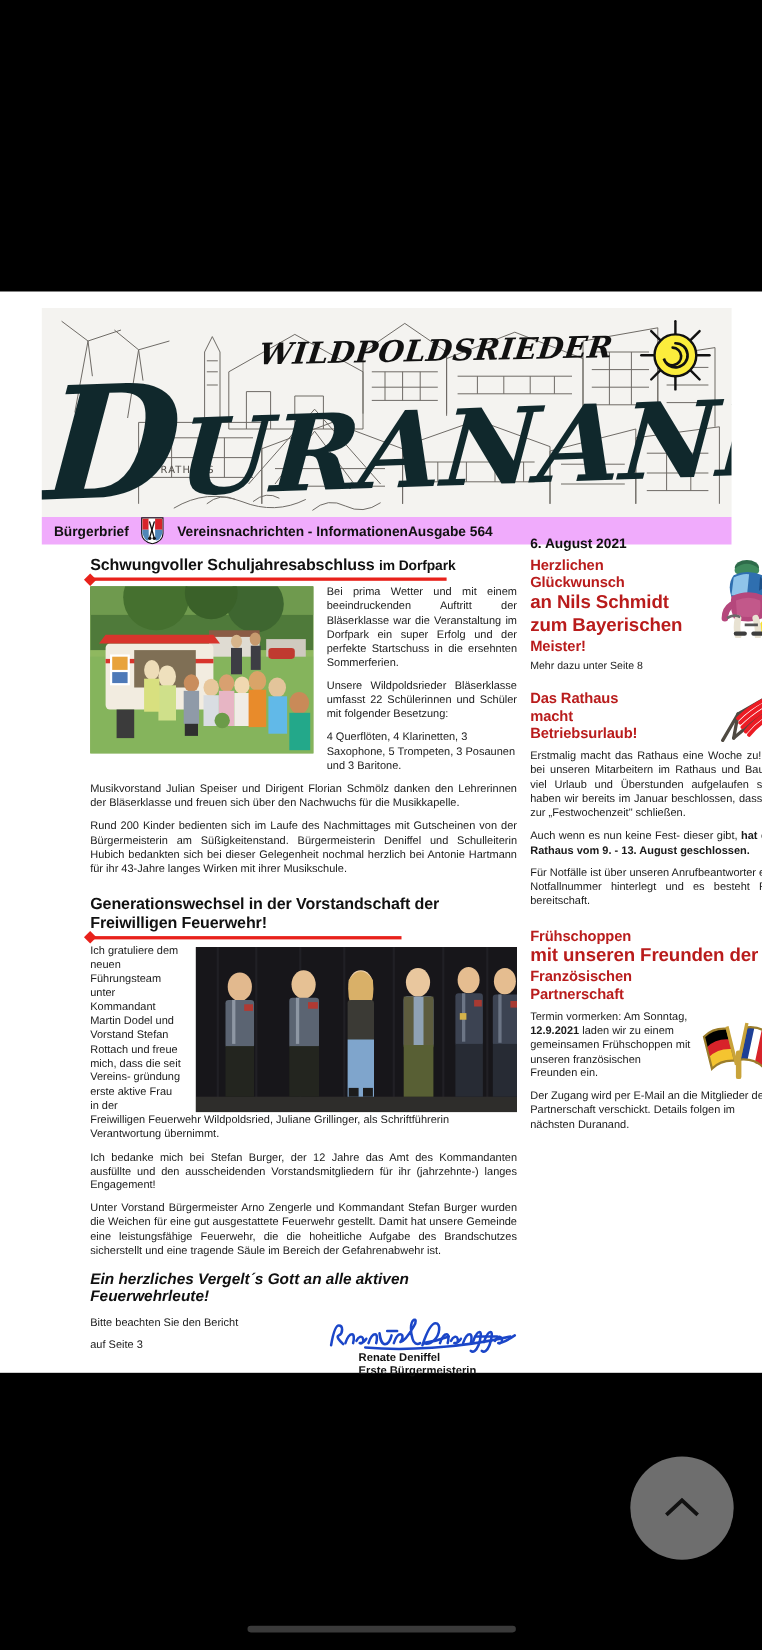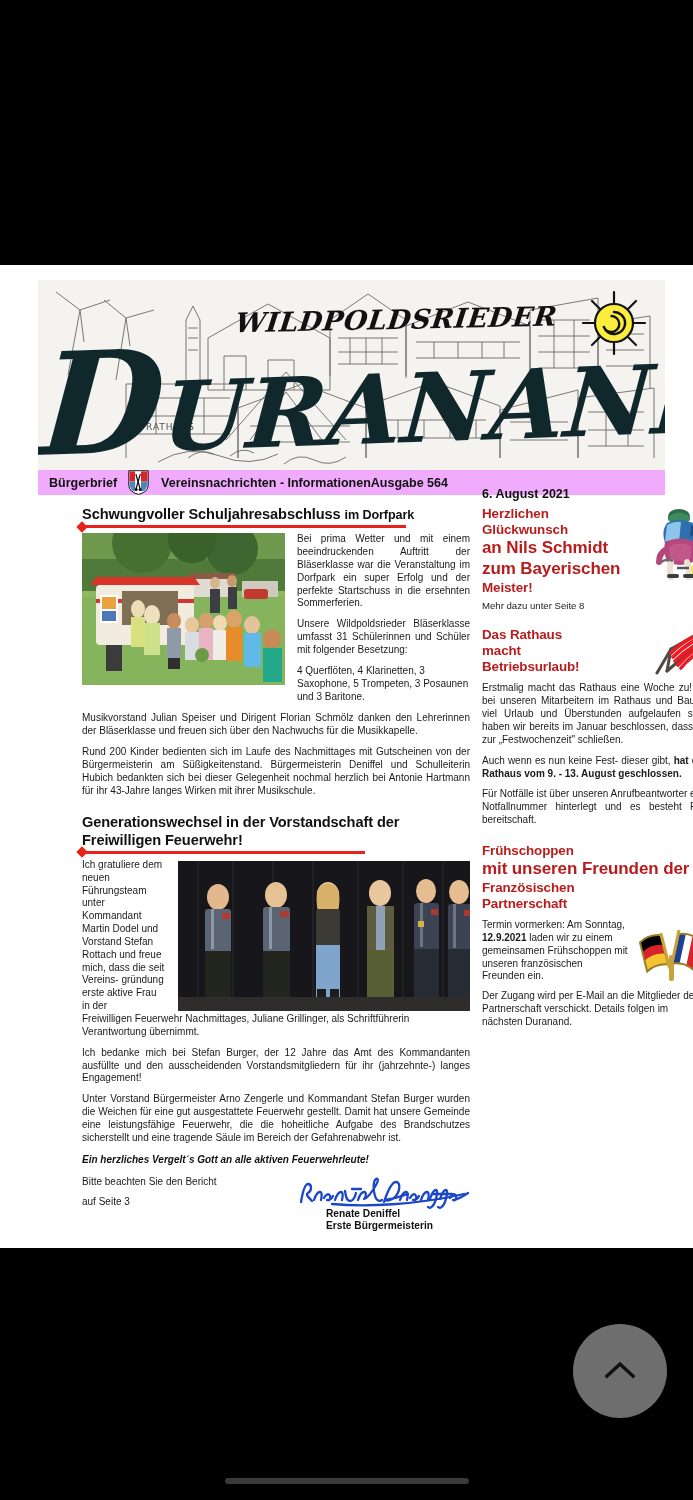--- a/index.html
+++ b/index.html
@@ -146,21 +146,21 @@
     margin-left: 12px;
     flex: none;
     position: relative;
     overflow: hidden;
     background: #1c1b1a;
   }
 
   .italic-bold {
     font-style: italic;
     font-weight: 700;
-    font-size: 10px;
+    font-size: 14px;
     color: #111;
     margin-top: 9px;
   }
 
   .sign-row {
     display: flex;
     align-items: flex-start;
     margin-top: 11px;
   }
   .sign-left { width: 200px; flex: none; }
@@ -382,21 +382,21 @@
                 <rect x="146" y="54" width="9" height="22"></rect>
                 <ellipse cx="150" cy="48" rx="5" ry="6" fill="#c79a6e"></ellipse>
               </g>
               <rect x="162" y="56" width="24" height="10" rx="3" fill="#c03a30"></rect>
               <circle cx="120" cy="122" r="7" fill="#6b9b48"></circle>
             </svg>
           </div>
 
           <div class="a1-text">
             <p class="bt">Bei prima Wetter und mit einem beeindruckenden Auftritt der Bläserklasse war die Veranstaltung im Dorfpark ein super Erfolg und der perfekte Startschuss in die ersehnten Sommerferien.</p>
-            <p class="bt">Unsere Wildpoldsrieder Bläserklasse umfasst 31 Schülerinnen und Schüler mit folgender Besetzung:</p>
+            <p class="bt">Unsere Wildpoldsrieder Bläserklasse umfasst 22 Schülerinnen und Schüler mit folgender Besetzung:</p>
             <p class="bt left tight">4 Querflöten,  4 Klarinetten, 3 Saxophone, 5 Trompeten, 3 Posaunen und 3 Baritone.</p>
           </div>
         </div>
 
         <p class="bt" style="margin-top:9px">Musikvorstand Julian Speiser und Dirigent Florian Schmölz danken den Lehrerinnen der Bläserklasse und freuen sich über den Nachwuchs für die Musikkapelle.</p>
         <p class="bt tight">Rund 200 Kinder bedienten sich im Laufe des Nachmittages mit Gutscheinen von der Bürgermeisterin am Süßigkeitenstand. Bürgermeisterin Deniffel und Schulleiterin Hubich bedankten sich bei dieser Gelegenheit nochmal herzlich bei Antonie Hartmann für ihr 43-Jahre langes Wirken mit ihrer Musikschule.</p>
 
         <h2 class="art-head" style="margin-top:17px">
           <span>Generationswechsel in der Vorstandschaft der</span><br>
           <span>Freiwilligen Feuerwehr!</span>
@@ -467,21 +467,21 @@
                     <ellipse cx="281" cy="31" rx="10" ry="12" fill="#e5bd90"></ellipse>
                  <rect x="270" y="43" width="24" height="47" rx="3" fill="#3c4352"></rect>
                  <rect x="270" y="88" width="24" height="48" fill="#272b34"></rect>
                  <rect x="275" y="43" width="3" height="44" fill="#6c7585"></rect>
                  <rect x="286" y="49" width="7" height="6" fill="#a83a32"></rect>
                   </g>
             </svg>
           </div>
         </div>
 
-        <p class="bt left">Freiwilligen Feuerwehr Nachmittages, Juliane Grillinger, als Schriftführerin Verantwortung übernimmt.</p>
+        <p class="bt left">Freiwilligen Feuerwehr Wildpoldsried, Juliane Grillinger, als Schriftführerin Verantwortung übernimmt.</p>
         <p class="bt">Ich bedanke mich bei Stefan Burger, der 12 Jahre das Amt des Kommandanten ausfüllte und den ausscheidenden Vorstandsmitgliedern für ihr (jahrzehnte-) langes Engagement!</p>
         <p class="bt">Unter Vorstand Bürgermeister Arno Zengerle und Kommandant Stefan Burger wurden die Weichen für eine gut ausgestattete Feuerwehr gestellt. Damit hat unsere Gemeinde eine leistungsfähige Feuerwehr, die die hoheitliche Aufgabe des Brandschutzes sicherstellt und eine tragende Säule im Bereich der Gefahrenabwehr ist.</p>
 
         <p class="italic-bold">Ein herzliches Vergelt´s Gott an alle aktiven Feuerwehrleute!</p>
 
         <div class="sign-row">
           <div class="sign-left">
             <p class="bt left">Bitte beachten Sie den Bericht</p>
             <p class="bt left tight">auf Seite 3</p>
           </div>

